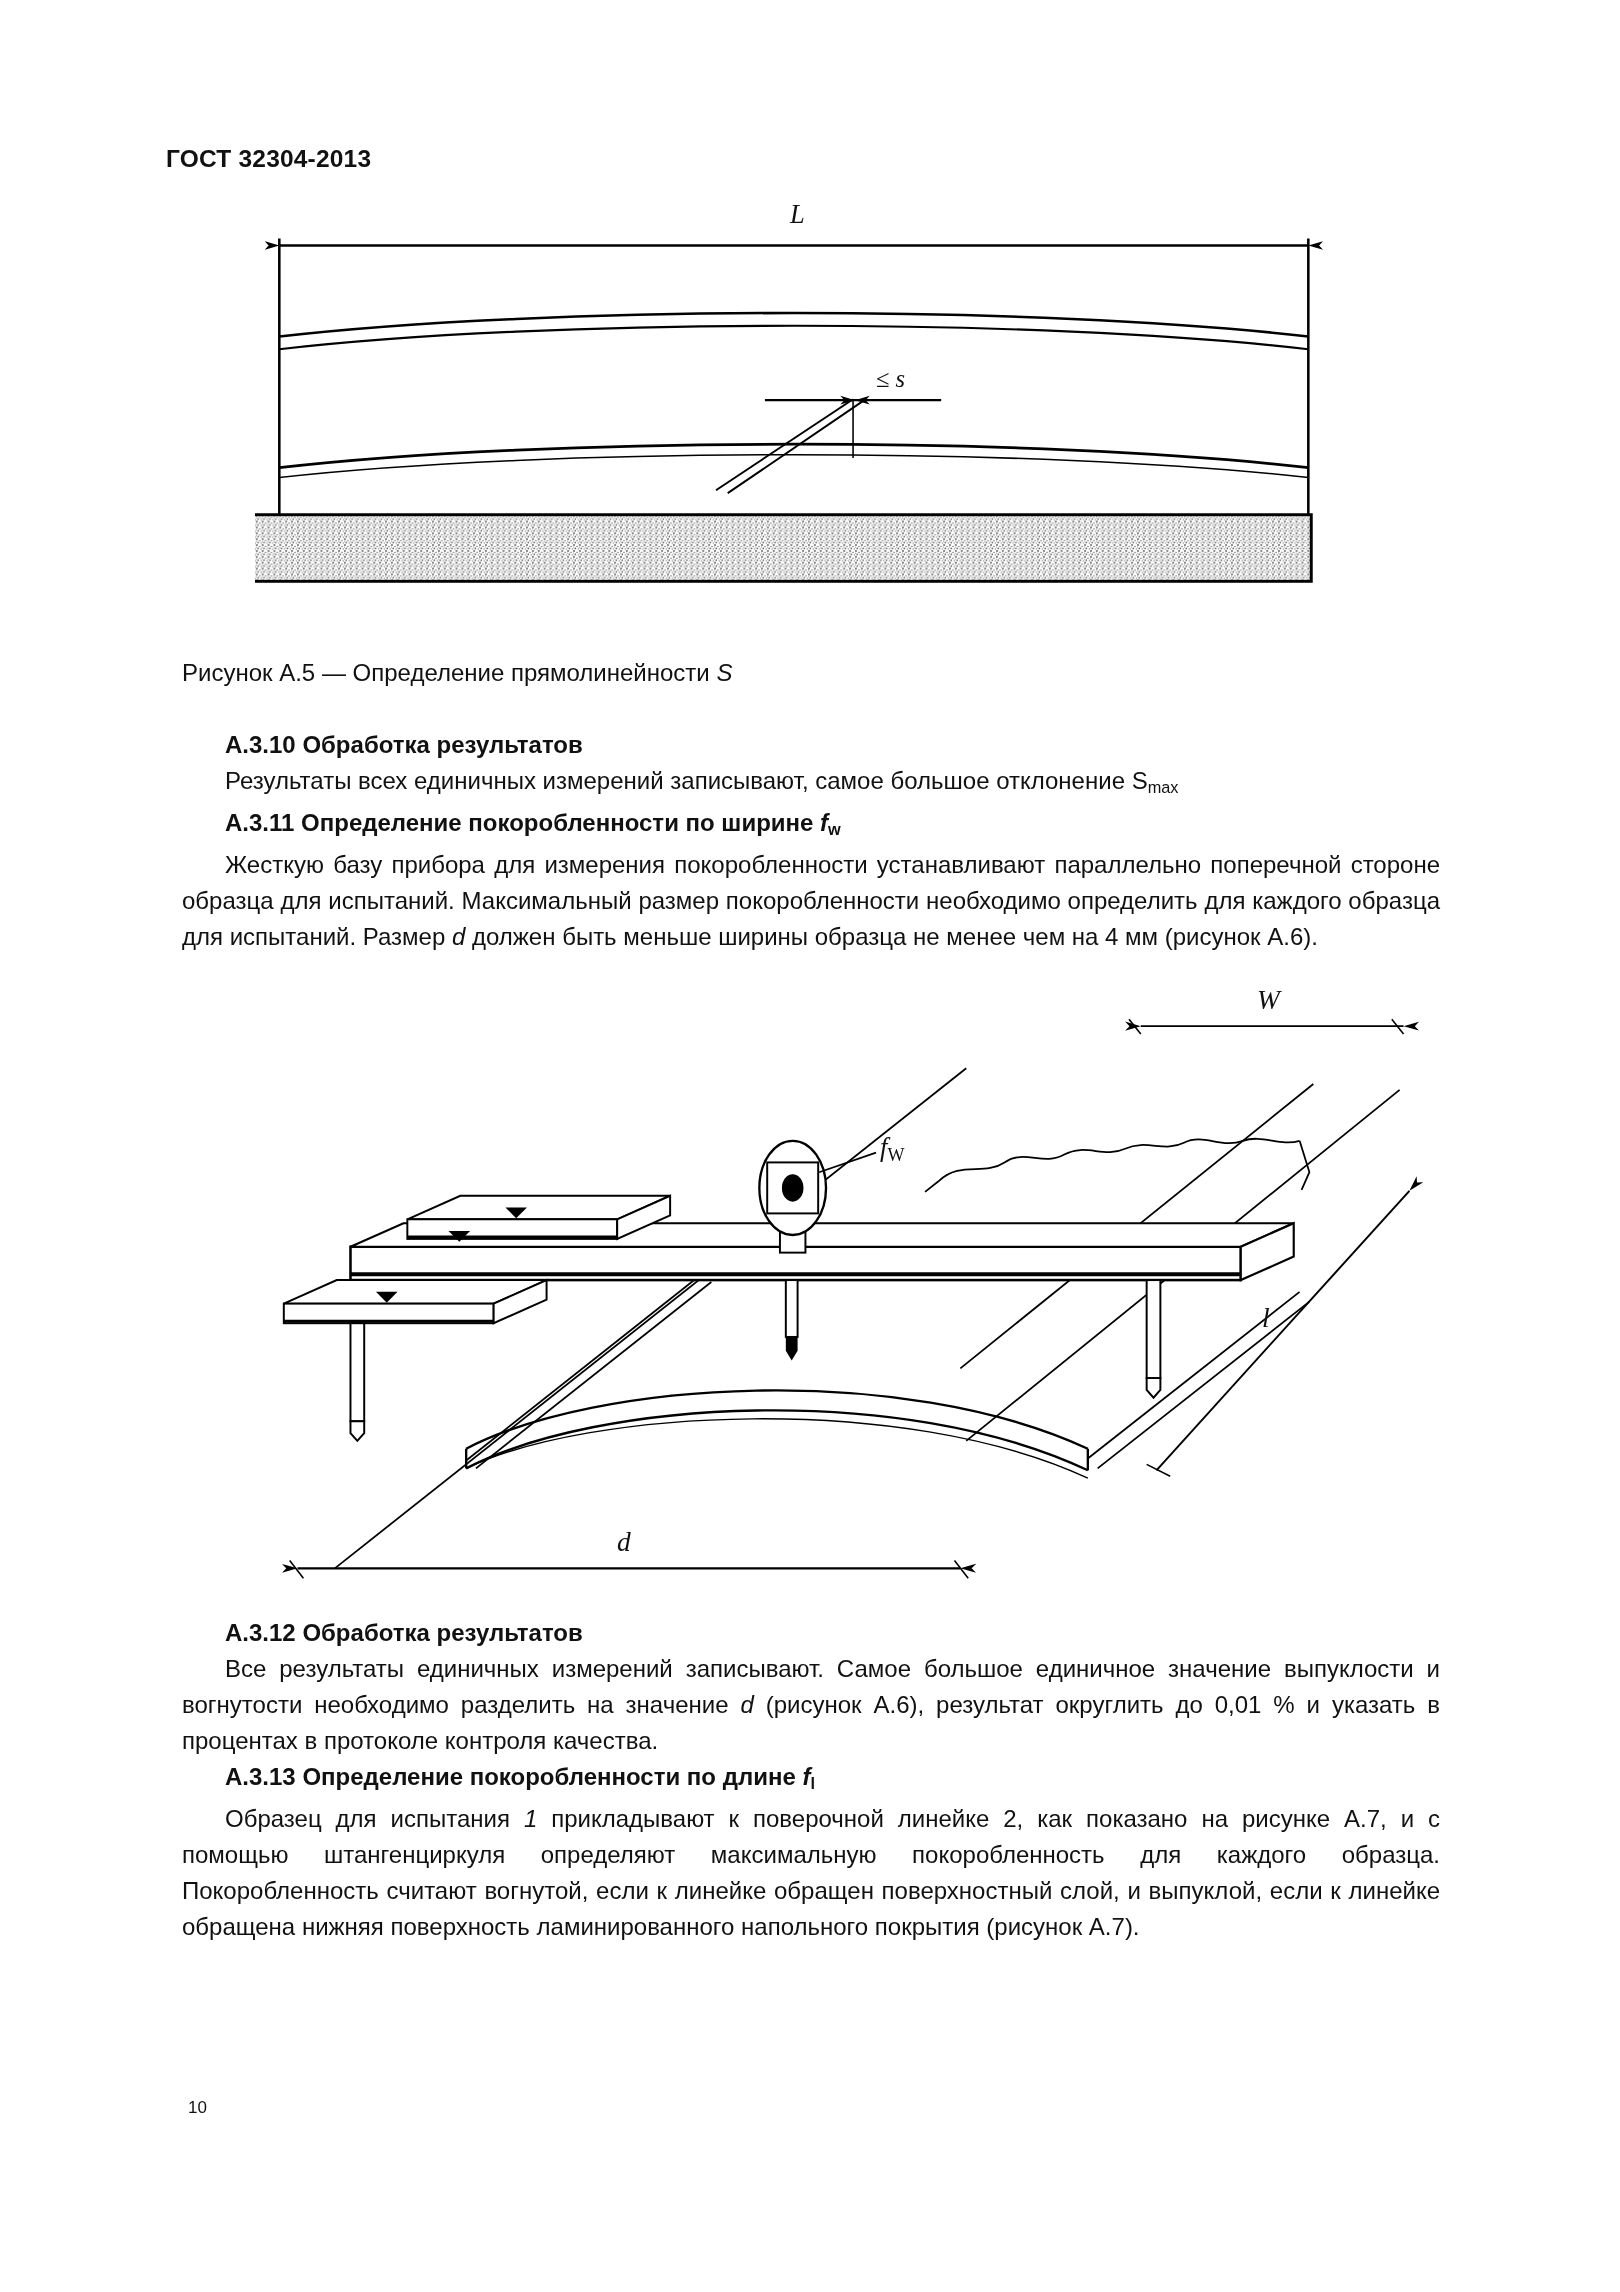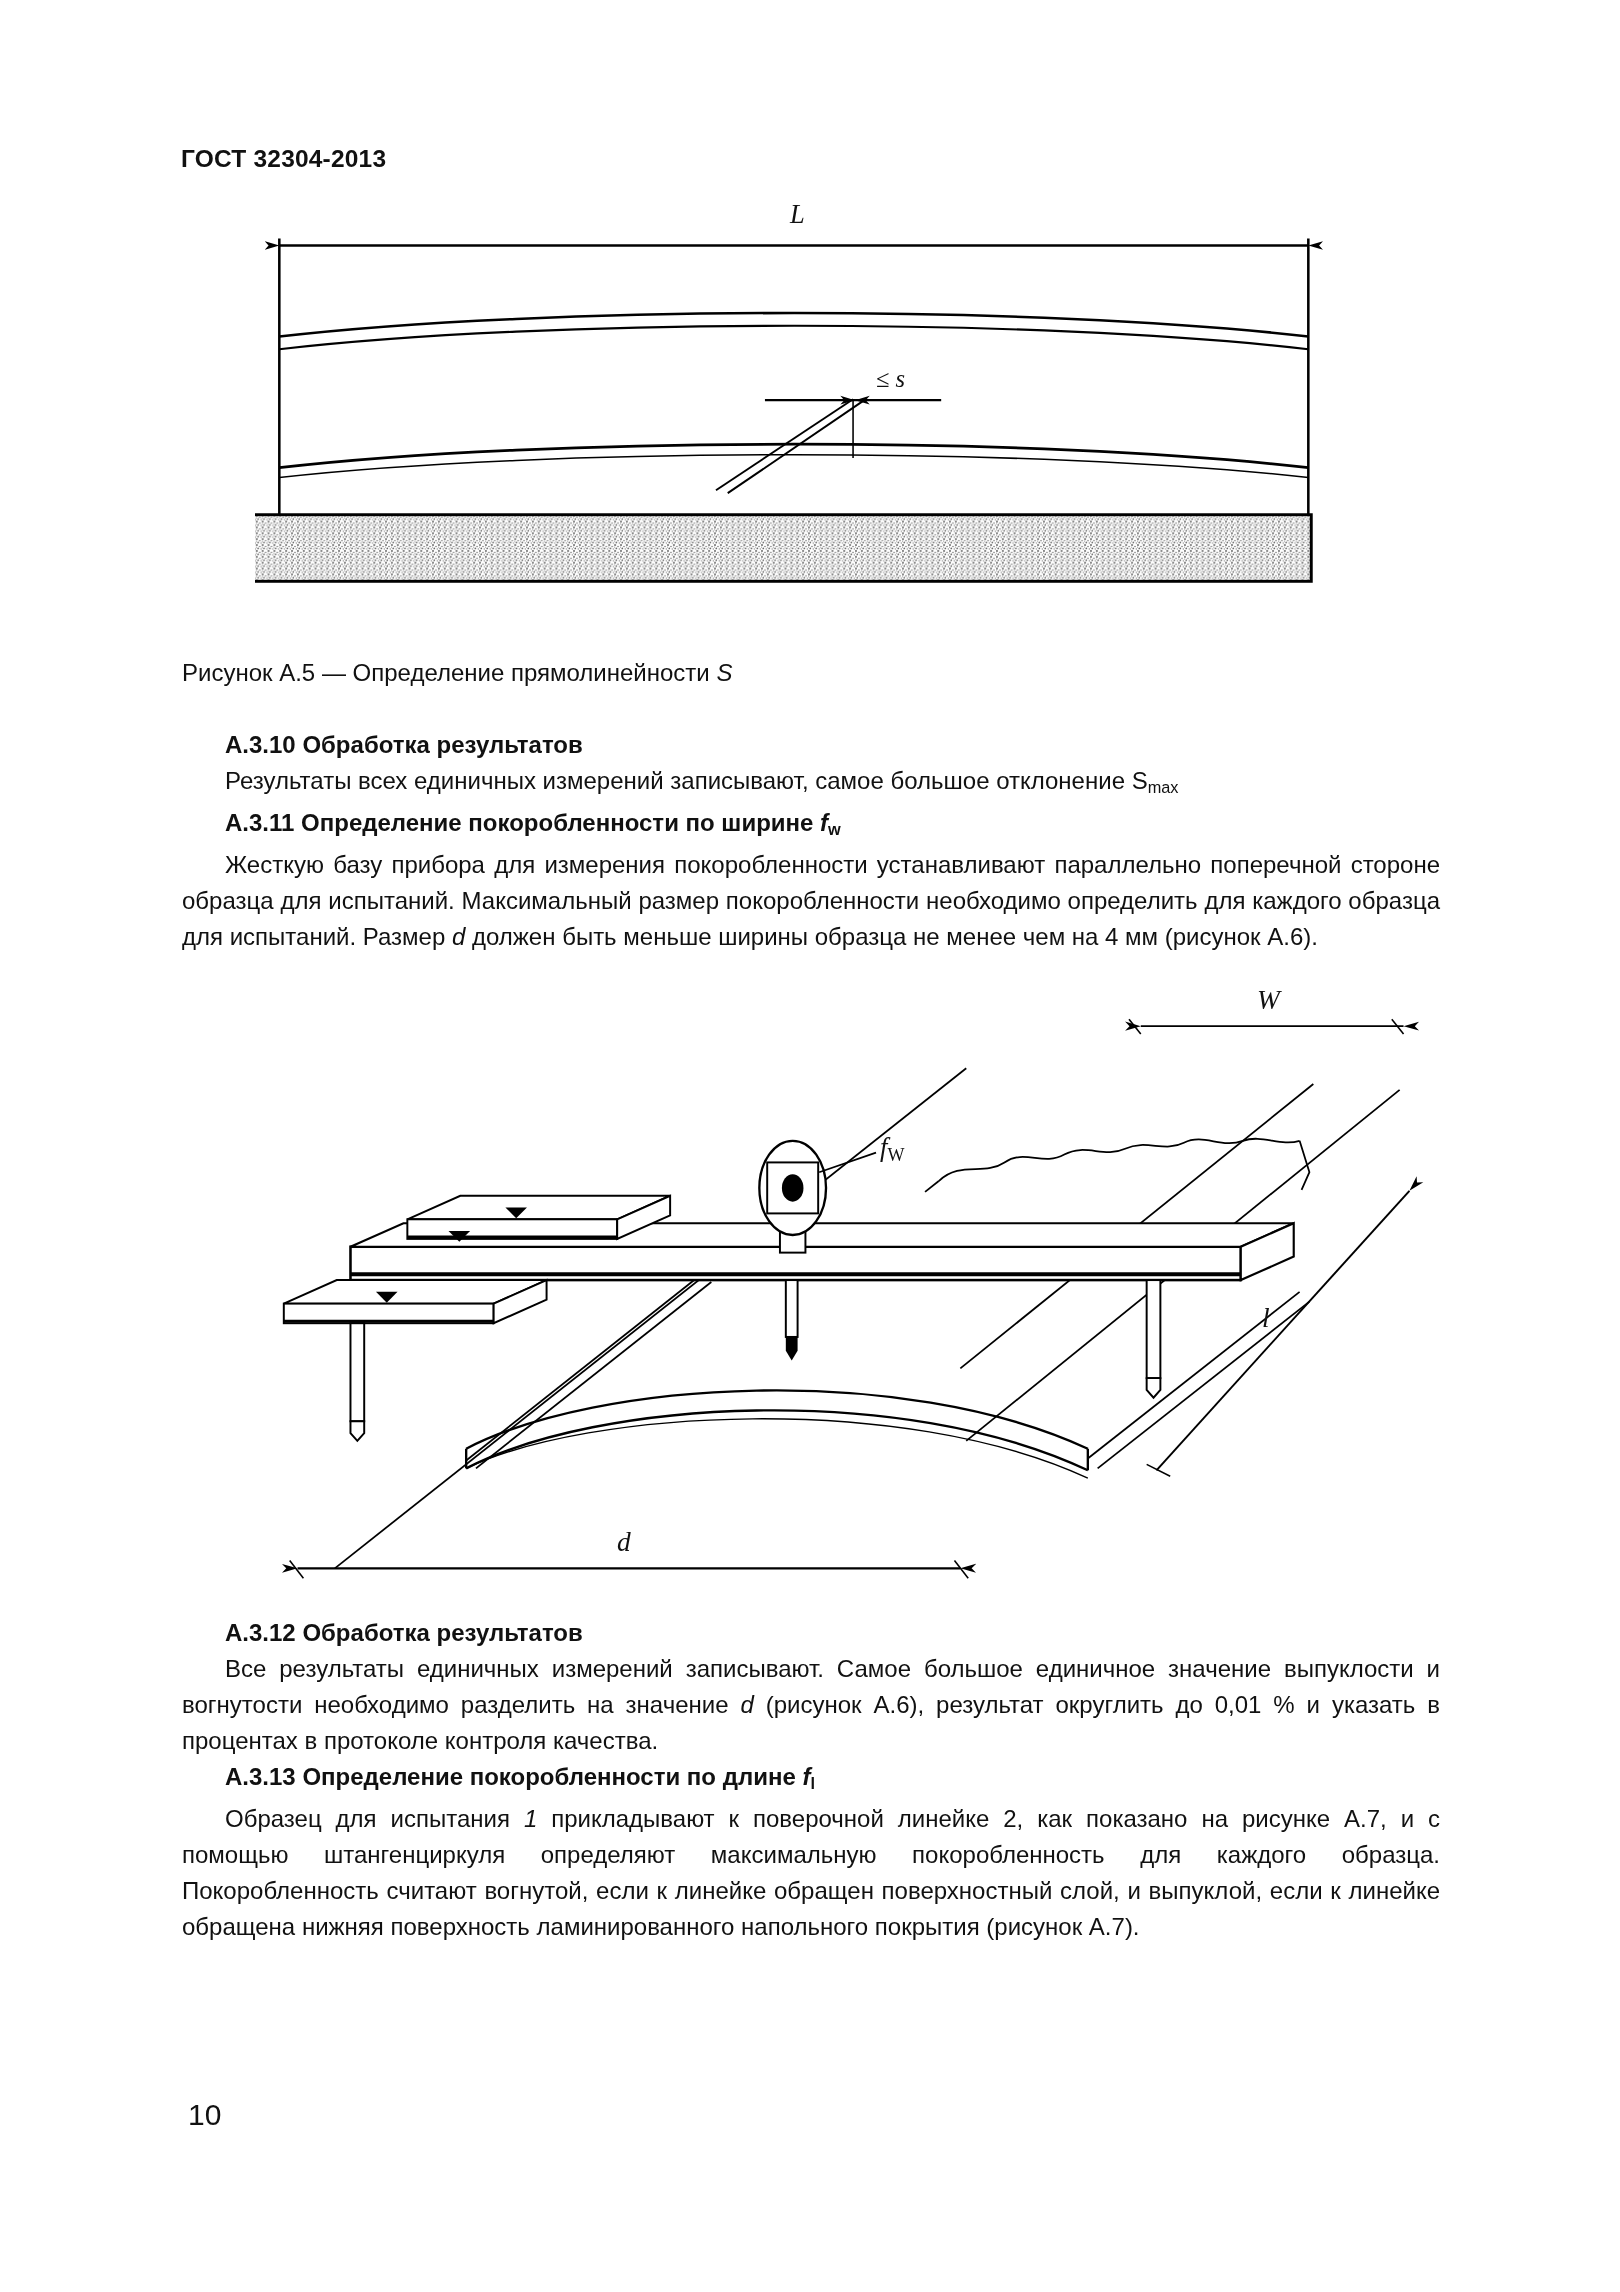--- a/index.html
+++ b/index.html
@@ -13,31 +13,31 @@
   }
   .page {
     position: relative;
     width: 1620px;
     height: 2293px;
     background: #ffffff;
     overflow: hidden;
   }
   .header {
     position: absolute;
-    left: 181px;
+    left: 166px;
     top: 145px;
     font-size: 24.5px;
     font-weight: bold;
     letter-spacing: 0.2px;
   }
   .page-number {
     position: absolute;
     left: 188px;
     top: 2098px;
-    font-size: 30px;
+    font-size: 17px;
   }
 
   
   .body-text {
     position: absolute;
     left: 182px;
     width: 1258px;
     font-size: 24px;
     line-height: 36px;
   }

